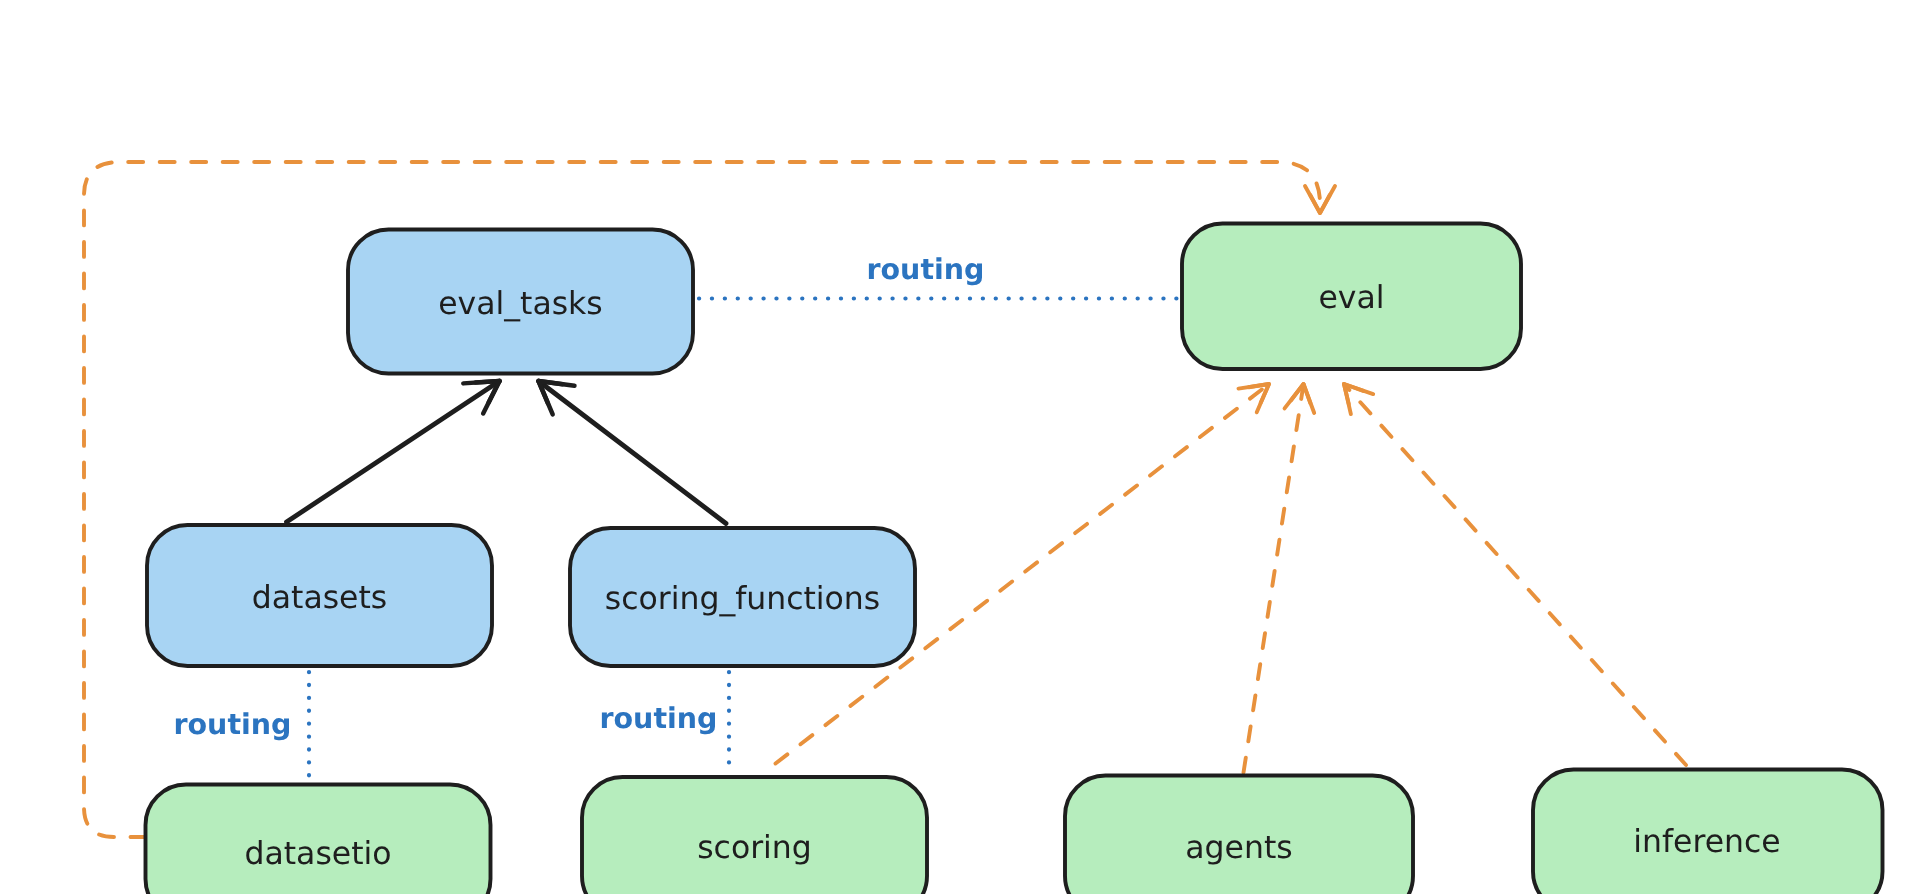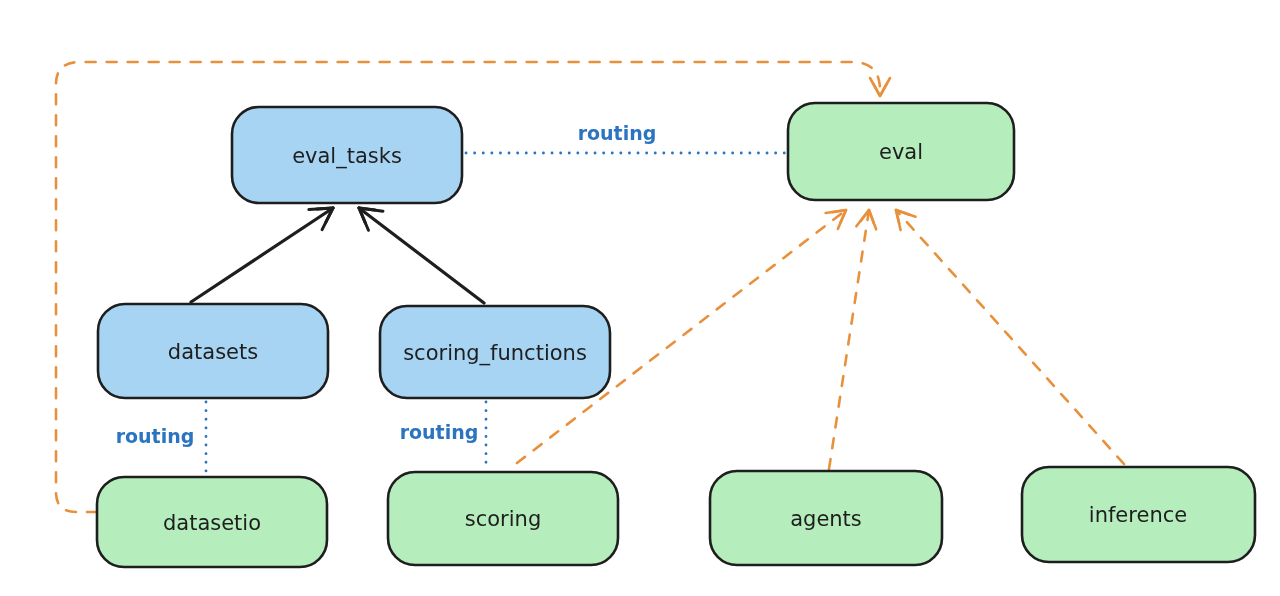--- a/index.html
+++ b/index.html
@@ -4,21 +4,21 @@
 <style>
   html, body {
     margin: 0;
     padding: 0;
     width: 1280px;
     height: 596px;
     background: var(--background, #ffffff);
     overflow: hidden;
     font-family: "DejaVu Sans", sans-serif;
   }
-  .canvas-wrap { position: relative; width: 1280px; height: 480px; }
+  .canvas-wrap { position: relative; width: 1280px; height: 480px; margin-top: 46px; }
   svg { display: block; }
 
   .node {
     stroke: var(--stroke, #1e1e1e);
     stroke-width: 2.6;
   }
   .node.blue  { fill: var(--blue-fill, #a8d4f3); }
   .node.green { fill: var(--green-fill, #b6edbd); }
 
   .node-label {

